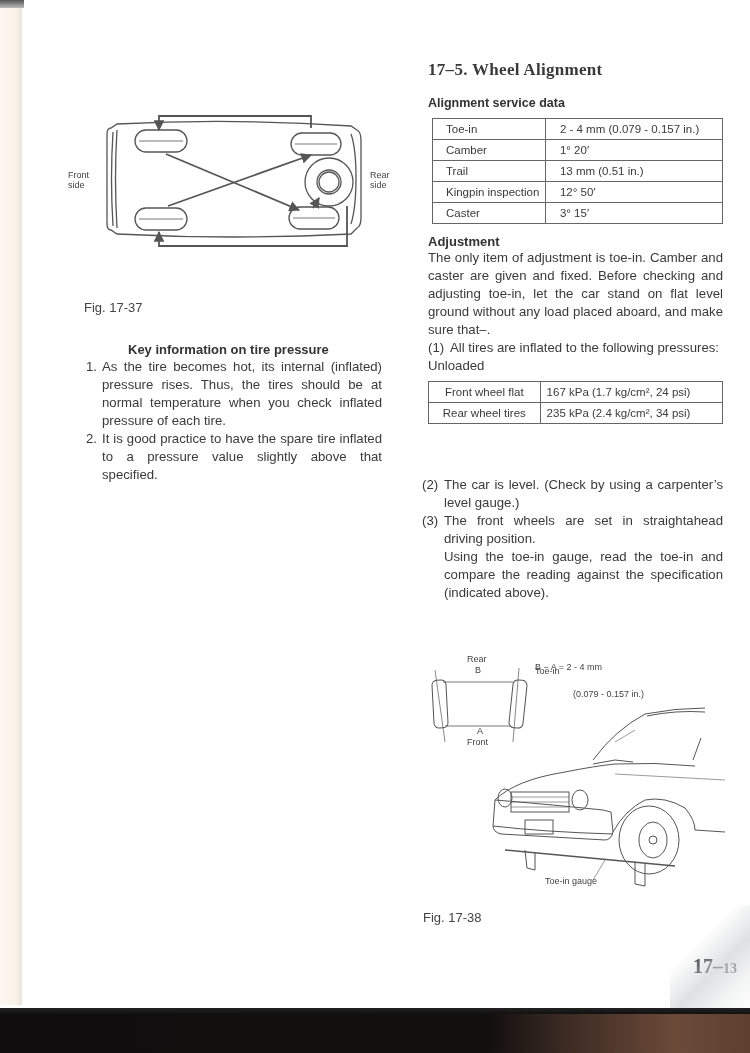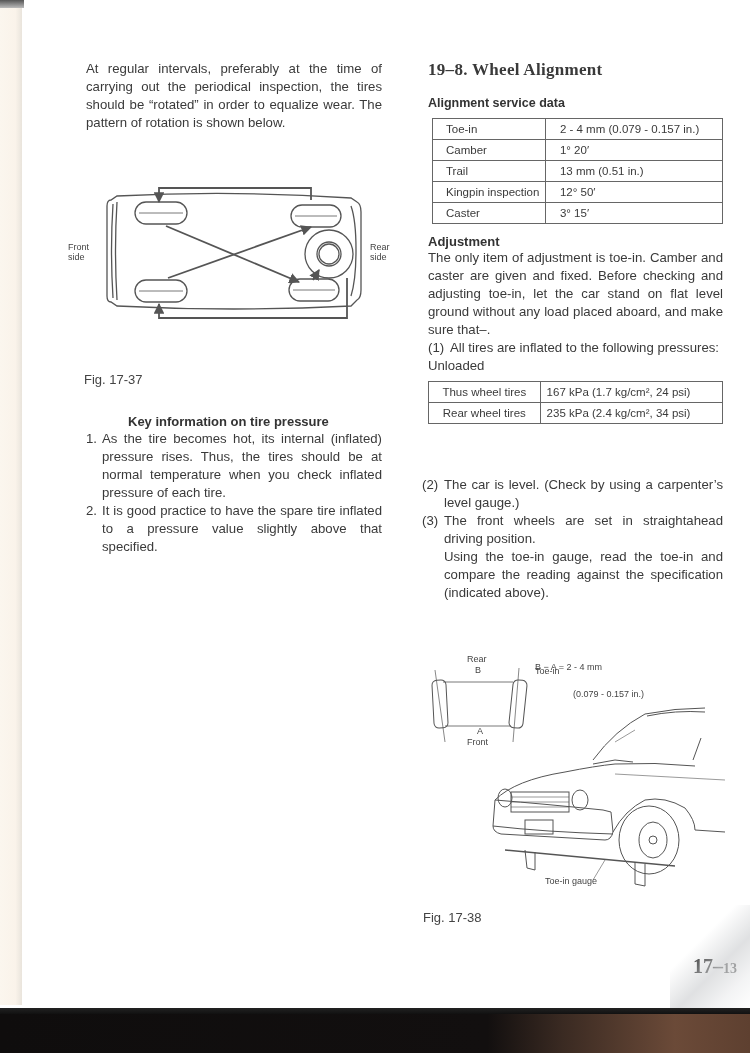--- a/index.html
+++ b/index.html
@@ -76,21 +76,20 @@
   }
   .page-number .sub { font-size: 14px; }
 </style>
 </head>
 <body>
 
 <div class="page-edge"></div>
 <div class="page-edge-top"></div>
 
 <div class="col-left">
-  <p class="body-text intro">At regular intervals, preferably at the time of carrying out the periodical inspection, the tires should be “rotated” in order to equalize wear. The pattern of rotation is shown below.</p>
 
   <div style="position:relative; height:270px; margin-top:0;">
     <div class="label-small" style="position:absolute; left:-18px; top:110px;">
       <div>Front</div>
       <div>side</div>
     </div>
     <div class="label-small" style="position:absolute; left:284px; top:110px;">
       <div>Rear</div>
       <div>side</div>
     </div>
@@ -141,21 +140,21 @@
       </li>
       <li>
         <span class="num">2.</span>
         <span>It is good practice to have the spare tire inflated to a pressure value slightly above that specified.</span>
       </li>
     </ol>
   </div>
 </div>
 
 <div class="col-right">
-  <h2 class="section-title">19–8.  Wheel Alignment</h2>
+  <h2 class="section-title">17–5.  Wheel Alignment</h2>
 
   <p class="subhead" style="margin-top:16px; margin-bottom:8px; font-size:12.5px;">Alignment service data</p>
 
   <table class="data align" style="margin-left:4px;">
     <tbody>
       <tr>
           <td>Toe-in</td>
           <td>2 - 4 mm (0.079 - 0.157 in.)</td>
         </tr>
       <tr>
@@ -184,21 +183,21 @@
       <li>
         <span class="num">(1)</span>
         <span>All tires are inflated to the following pressures:</span>
       </li>
     </ul>
     <div class="body-text">Unloaded</div>
 
     <table class="data press" style="margin-top:6px;">
       <tbody>
         <tr>
-            <td>Thus wheel tires</td>
+            <td>Front wheel flat</td>
             <td>167 kPa (1.7 kg/cm², 24 psi)</td>
           </tr>
         <tr>
             <td>Rear wheel tires</td>
             <td>235 kPa (2.4 kg/cm², 34 psi)</td>
           </tr>
       </tbody>
     </table>
 
     <ul class="paren-list" style="margin-top:52px; margin-left:-6px;">

